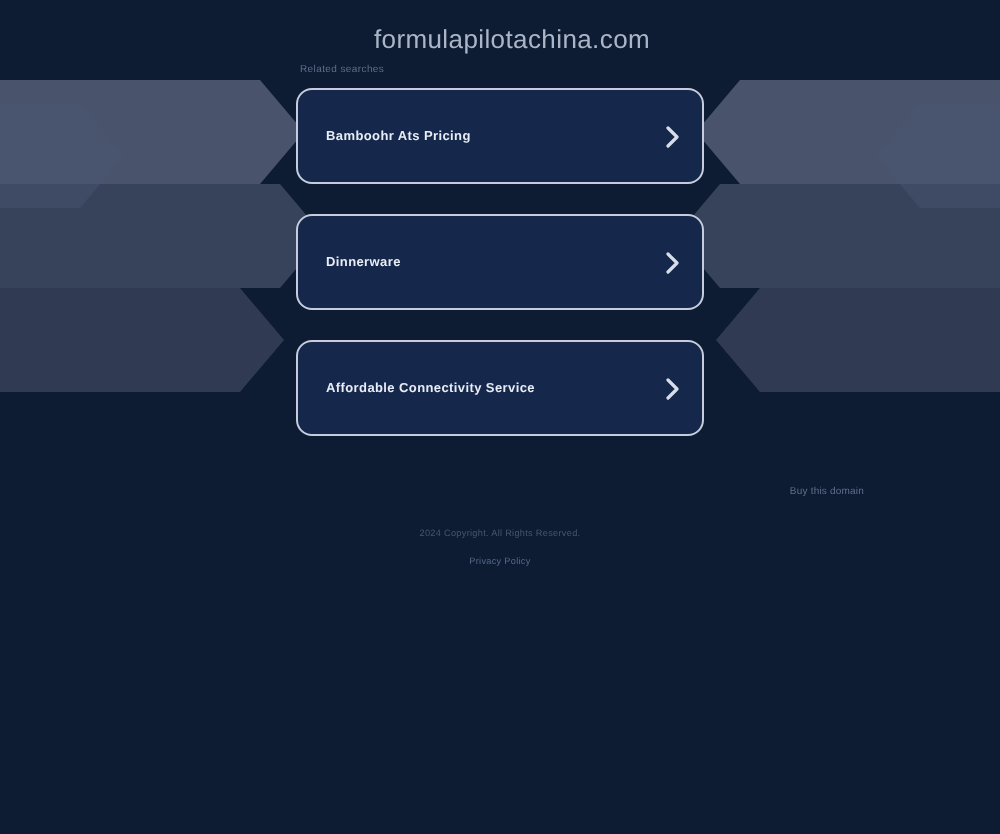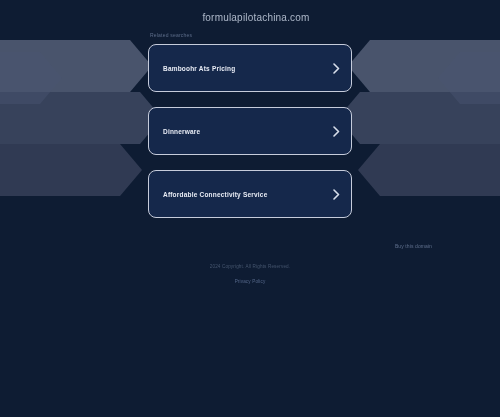--- a/index.html
+++ b/index.html
@@ -27,21 +27,21 @@
   #page {
     position:relative;
     z-index:2;
     width:500px; height:417px;
   }
 
   #site-title {
     position:absolute;
     top:12px; left:12px; right:0;
     text-align:center;
-    font-size:10px;
+    font-size:13px;
     letter-spacing:.2px;
     color:#b9c3d4;
     opacity:.92;
   }
 
   #related-label {
     position:absolute;
     top:32px; left:150px;
     font-size:5px;
     letter-spacing:.2px;

